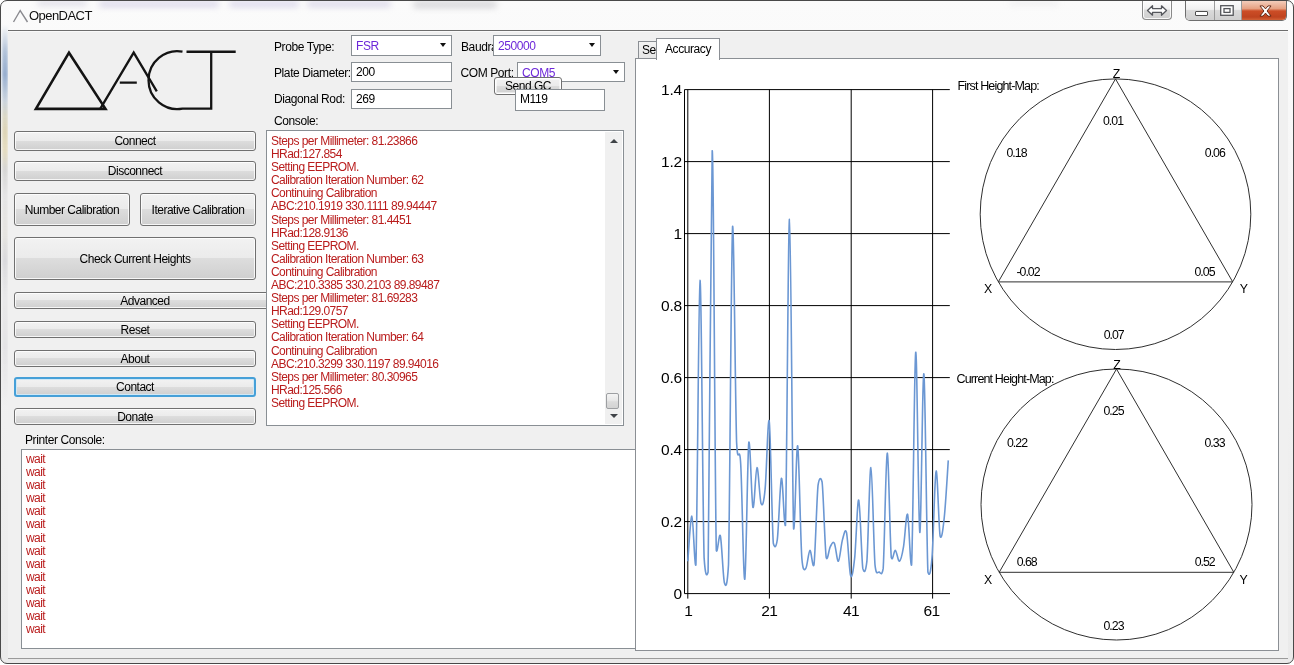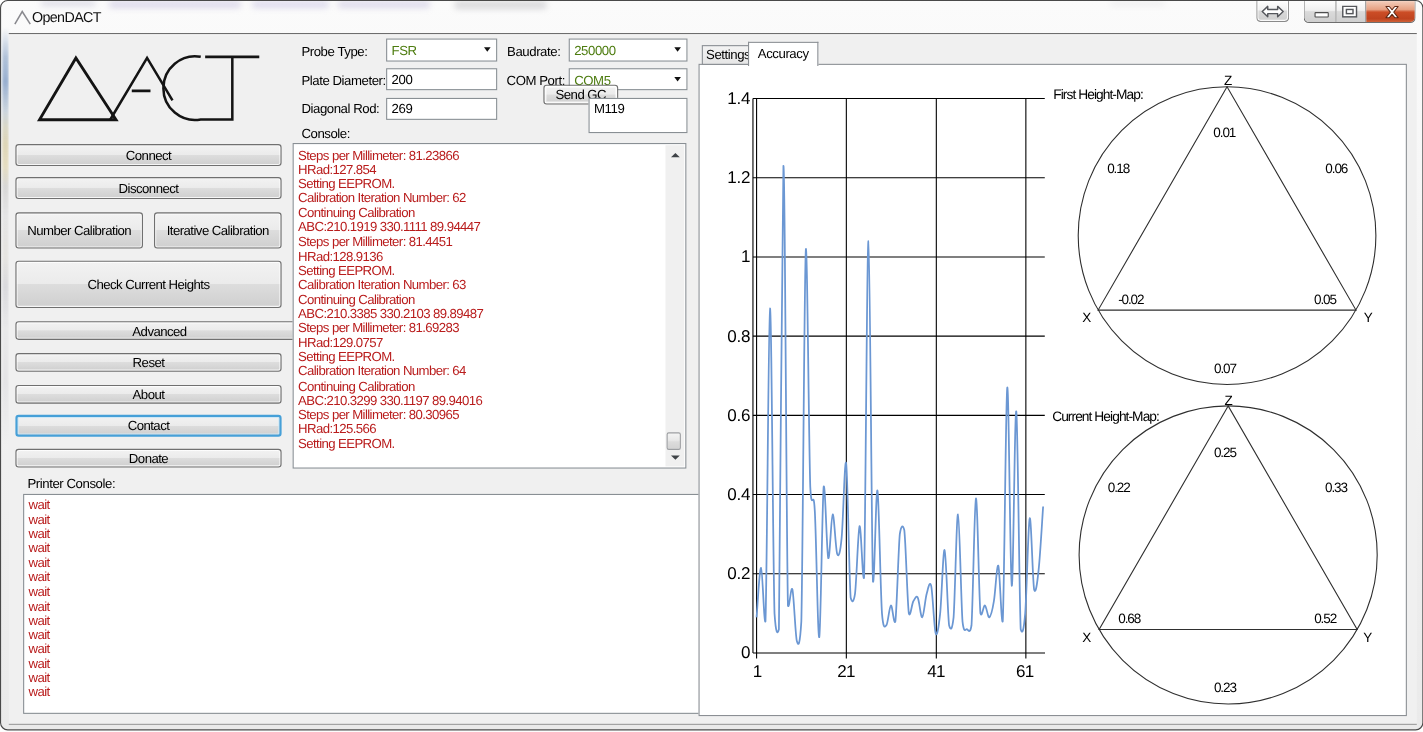--- a/index.html
+++ b/index.html
@@ -15,21 +15,21 @@
   box-shadow:0 1px 0 rgba(255,255,255,.6) inset; }
 .btn { position:absolute; border:1px solid #707070; border-radius:3px;
   background:linear-gradient(180deg,#f2f2f2 0%,#ebebeb 49%,#dddddd 50%,#cfcfcf 100%);
   box-shadow:inset 0 0 0 1px rgba(255,255,255,.8);
   font-size:12px; letter-spacing:-0.5px; color:#000; text-align:center; font-family:"Liberation Sans",sans-serif;
   display:flex; align-items:center; justify-content:center; line-height:1; }
 .lbl { position:absolute; font-size:12px; letter-spacing:-0.4px; color:#000; white-space:nowrap; }
 .inp { position:absolute; background:#fff; border:1px solid #898f94; font-size:12px; letter-spacing:-0.4px;
   color:#000; padding:2px 0 0 4px; line-height:15px; }
 .cmb { position:absolute; background:#fff; border:1px solid #898f94; font-size:12px; letter-spacing:-0.4px;
-  color:#4d7c0f; padding:2px 0 4px 4px; line-height:16px; }
+  color:#6d28d9; padding:2px 0 4px 4px; line-height:16px; }
 .cmb:after { content:""; position:absolute; right:5px; top:50%; margin-top:-2.4px;
   border-left:3.6px solid transparent; border-right:3.6px solid transparent; border-top:4.8px solid #101010; }
 .ta { position:absolute; background:#fff; border:1px solid #898f94; overflow:hidden;
   font-size:12px; letter-spacing:-0.55px; line-height:13.1px; color:#b91c1c; }
 .ta .txt { position:absolute; left:4px; top:1px; white-space:pre; }
 .sb { position:absolute; top:1px; right:1px; bottom:1px; width:17px; background:#f0f0f0; }
 .sb .ar { position:absolute; left:50%; width:0; height:0; transform:translateX(-50%); }
 .sb .up { top:6.5px; border-left:4px solid transparent; border-right:4px solid transparent; border-bottom:4.5px solid #3f4347; }
 .sb .dn { bottom:6px; border-left:4px solid transparent; border-right:4px solid transparent; border-top:4.5px solid #3f4347; }
 .sb .th { position:absolute; left:1px; width:13px; border:1px solid #9d9fa2; border-radius:2px;
@@ -121,26 +121,26 @@
   <div class="btn" style="left:13px; top:376px; width:242px; height:20px; border:2px solid #46a0d8; box-shadow:inset 0 0 0 1px #cfe8f6;">Contact</div>
   <div class="btn" style="left:13px; top:407px; width:242px; height:17px;">Donate</div>
 
   <div class="lbl" style="left:273px; top:39px;text-align:center;">Probe Type:</div>
   <div class="lbl" style="left:273px; top:65px;">Plate Diameter:</div>
   <div class="lbl" style="left:273px; top:91px;">Diagonal Rod:</div>
   <div class="lbl" style="left:273px; top:113px;">Console:</div>
   <div class="lbl" style="left:460px; top:39px;">Baudrate:</div>
   <div class="lbl" style="left:459.5px; top:65px;text-align:right;">COM Port:</div>
   <div class="cmb" style="left:350px; top:34px; width:101px; height:21px;">FSR</div>
-  <div class="cmb" style="left:516px; top:34px; width:108px; height:21px;">250000</div>
+  <div class="cmb" style="left:492px; top:34px; width:108px; height:21px;">250000</div>
   <div class="inp" style="left:350px; top:61px; width:101px; height:20px;">200</div>
   <div class="cmb" style="left:516px; top:61px; width:108px; height:20px;">COM5</div>
   <div class="inp" style="left:350px; top:88px; width:101px; height:20px;">269</div>
   <div class="btn" style="left:459px; top:76px; width:68px; height:18px; box-shadow:inset 0 0 0 1px #ffffff, inset 0 0 0 2px rgba(255,255,255,.5);margin-left:34px;">Send GC</div>
-  <div class="inp" style="left:534px; top:88px; width:90px; height:32px;">M119</div>
+  <div class="inp" style="left:514px; top:88px; width:90px; height:22px;">M119</div>
 
   <div class="ta" style="left:265px; top:129px; width:358px; height:296px;">
     <div class="txt" style="top:4px;">Steps per Millimeter: 81.23866
 HRad:127.854
 Setting EEPROM.
 Calibration Iteration Number: 62
 Continuing Calibration
 ABC:210.1919 330.1111 89.94447
 Steps per Millimeter: 81.4451
 HRad:128.9136
@@ -182,21 +182,21 @@
 wait</div>
     <div class="sb">
       <div class="ar up"></div>
         <div class="ar dn"></div>
       <div class="th" style="top:163.5px; height:22px;"></div>
     </div>
   </div>
 
   <div style="position:absolute; left:634px; top:57px; width:644px; height:593px; background:#fff; border:1px solid #8b8f94;"></div>
   <div class="tab" style="left:637px; top:40px; width:48px; height:18px; background:linear-gradient(180deg,#f3f3f3,#e6e6e6); line-height:17px;">Settings</div>
-  <div class="tab" style="left:679px; top:37px; width:64px; height:22px; background:#fff; border-bottom:none; line-height:20px;">Accuracy</div>
+  <div class="tab" style="left:655px; top:37px; width:64px; height:22px; background:#fff; border-bottom:none; line-height:20px;">Accuracy</div>
 
   <svg id="plot" style="position:absolute; left:634px; top:57px;" width="644" height="593" viewBox="634 57 644 593">
 
     <g stroke="#000" stroke-width="1">
       <line x1="683.5" y1="88.6" x2="683.5" y2="592.6"></line>
       <line x1="683.5" y1="592.6" x2="949" y2="592.6"></line>
       <line x1="686.8" y1="88.6" x2="686.8" y2="597.6"></line>
       <line x1="768.4" y1="88.6" x2="768.4" y2="597.6"></line>
       <line x1="850.2" y1="88.6" x2="850.2" y2="597.6"></line>
       <line x1="931.6" y1="88.6" x2="931.6" y2="597.6"></line>

